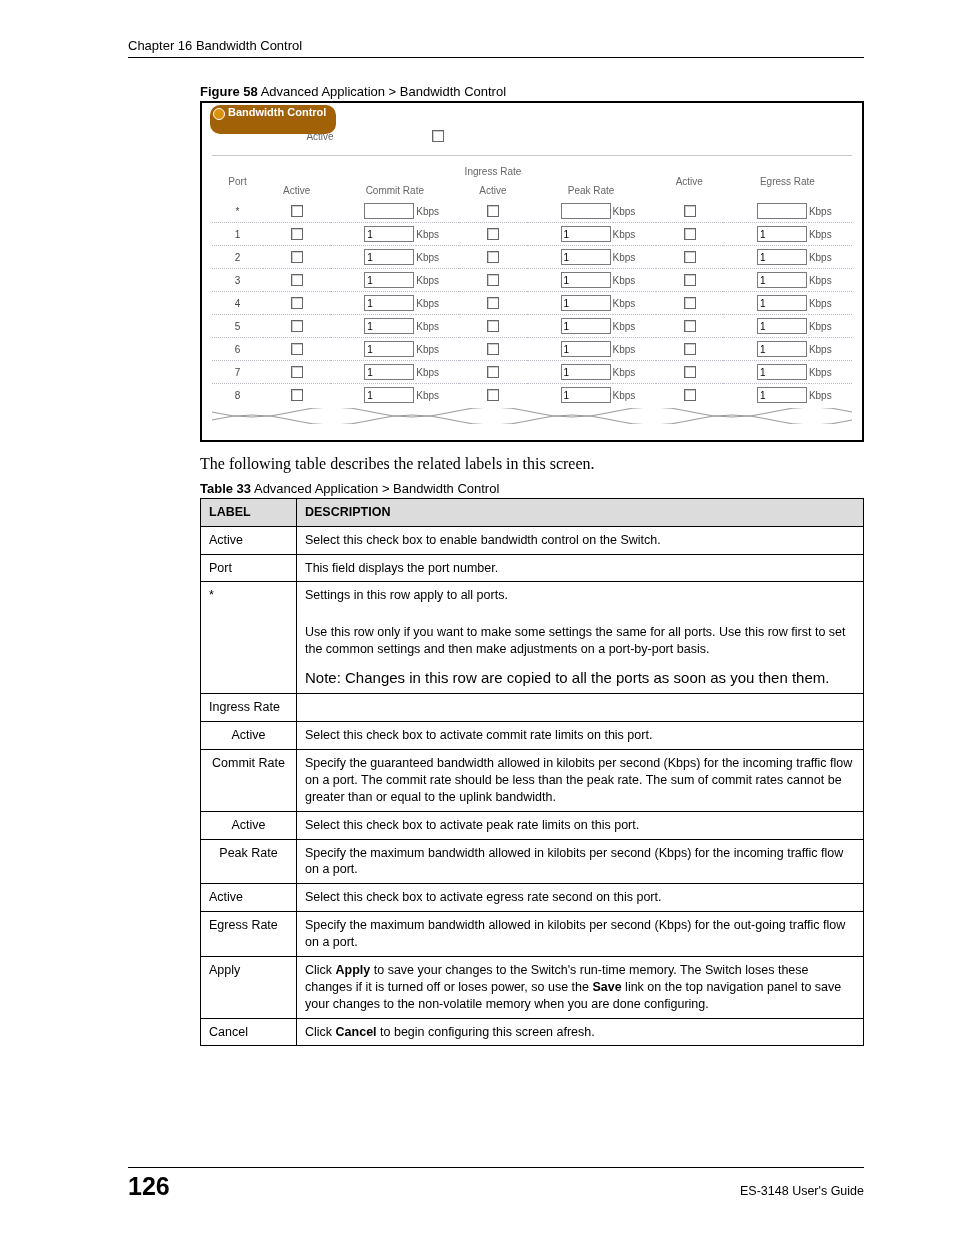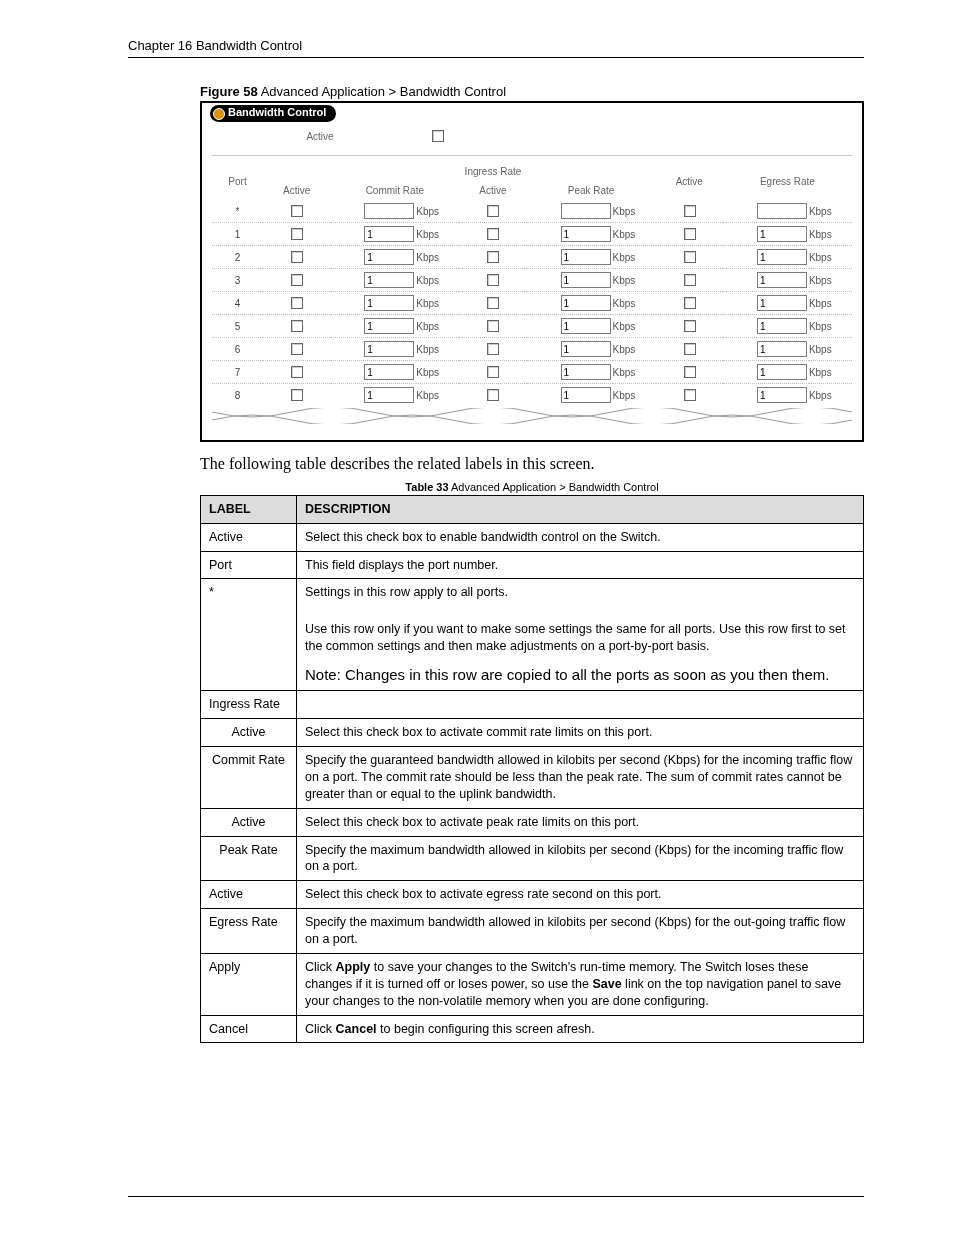--- a/index.html
+++ b/index.html
@@ -5,21 +5,21 @@
   html,body{margin:0;padding:0;background:#fff;font-family:"Times New Roman",Times,serif;color:#000;}
   .page{width:954px;height:1235px;margin:0 auto;position:relative;box-sizing:border-box;padding:38px 90px 0 128px;}
   .chapter-header{font-family:Arial,Helvetica,sans-serif;font-size:13px;color:#000;margin-bottom:4px;}
   .hr{border:none;border-top:1.5px solid #000;margin:0 0 26px 0;}
   .content{margin-left:72px;}
   .fig-caption{font-family:Arial,Helvetica,sans-serif;font-size:13px;margin-bottom:2px;}
   .fig-caption b{font-weight:bold;}
   
   .shot{border:2px solid #000;background:#fff;}
   .shot-title{position:relative;height:20px;}
-  .tab{position:absolute;left:8px;top:2px;background:#000000;color:#fff;font-family:Arial,Helvetica,sans-serif;font-size:11px;font-weight:bold;padding:1px 10px 4px 18px;border-radius:10px;display:inline-block;}
+  .tab{position:absolute;left:8px;top:2px;background:#a16207;color:#fff;font-family:Arial,Helvetica,sans-serif;font-size:11px;font-weight:bold;padding:1px 10px 16px 18px;border-radius:10px;display:inline-block;}
   .tab-dot{position:absolute;left:3px;top:3px;width:10px;height:10px;border-radius:50%;background:#d9920a;border:1px solid #fff;}
   .shot-inner{padding:4px 10px 12px 10px;font-family:Tahoma,Arial,sans-serif;font-size:10px;color:#444;}
   .active-row{display:flex;align-items:center;border-bottom:1px solid #c7c7c7;padding-bottom:10px;margin-bottom:6px;}
   .active-label{width:216px;text-align:center;color:#666;}
   .cb{appearance:none;width:12px;height:12px;border:1px solid #666;background:#fff;display:inline-block;vertical-align:middle;box-shadow:inset 1px 1px 0 #ccc;}
   .bw-table{width:100%;border-collapse:collapse;table-layout:fixed;}
   .bw-table th{font-weight:normal;color:#666;font-size:10px;padding:4px 0;}
   .bw-table td{text-align:center;padding:2px 0;border-bottom:1px dotted #bcbccc;vertical-align:middle;}
   .bw-table tr:last-child td{border-bottom:none;}
   .num-in{width:44px;height:14px;font-size:10px;border:1px solid #7a7a7a;padding:0 2px;text-align:left;}
@@ -27,21 +27,21 @@
   .portcol{width:38px;}
   .acol{width:50px;}
   .crcol{width:64px;}
   .kbpscol{width:32px;}
   .torn{height:16px;position:relative;overflow:hidden;margin:2px 0 4px 0;}
   .torn svg{width:100%;height:16px;display:block;}
   .btn-row{text-align:center;padding-top:2px;}
   .btn{font-family:Tahoma,Arial,sans-serif;font-size:10px;background:#e6e6e6;border:1px solid #888;border-top-color:#fff;border-left-color:#fff;padding:1px 8px;cursor:default;}
   
   .para{font-size:16px;margin:12px 0 6px 0;line-height:1.3;}
-  .tbl-caption{font-family:Arial,Helvetica,sans-serif;font-size:11px;margin-bottom:2px;text-align:center;}
+  .tbl-caption{font-family:Arial,Helvetica,sans-serif;font-size:13px;margin-bottom:2px;}
   
   .desc{border-collapse:collapse;width:100%;font-family:Arial,Helvetica,sans-serif;font-size:12.5px;}
   .desc th,.desc td{border:1px solid #000;padding:5px 8px;vertical-align:top;text-align:left;line-height:1.35;}
   .desc th{background:#dcdcdc;font-weight:bold;}
   .lblcol{width:96px;}
   .indent{padding-left:22px;}
   .note{font-size:15px;font-family:Arial,Helvetica,sans-serif;padding-top:10px;display:block;}
   
   .footer{position:absolute;left:128px;right:90px;bottom:34px;}
   .footer .fhr{border:none;border-top:1.5px solid #000;margin:0 0 4px 0;}
@@ -293,14 +293,18 @@
           <tr>
             <td>Cancel</td>
             <td>Click <b>Cancel</b> to begin configuring this screen afresh.</td>
           </tr>
         </tbody>
     </table>
   </div>
 
   <div class="footer">
     <hr class="fhr">
+    <div class="footer-row">
+      <span class="pgnum">126</span>
+      <span class="guide">ES-3148 User's Guide</span>
+    </div>
   </div>
 </div>
 
 </body></html>

